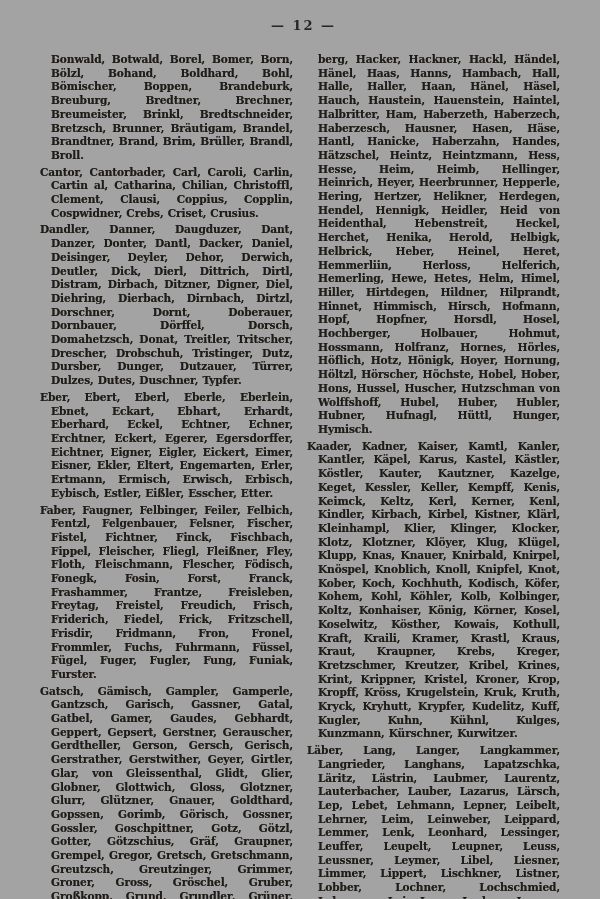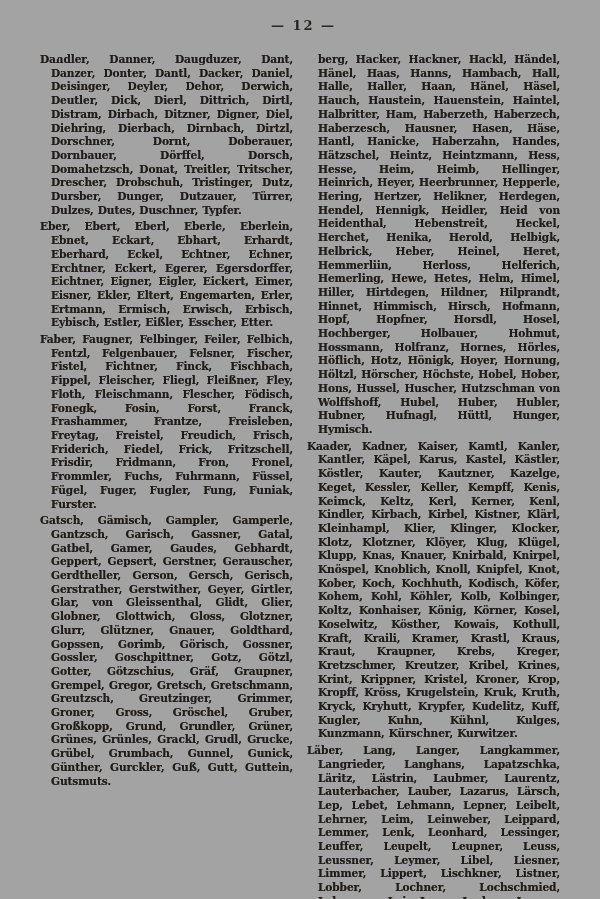--- a/index.html
+++ b/index.html
@@ -66,20 +66,22 @@
 
 <div class="page">
 
   <div class="speckle"></div>
 
   <div class="page-num">— 12 —</div>
 
   <div class="cols">
 
     <div class="col">
+      <p>Bonwald, Botwald, Borel, Bomer, Born, Bölzl, Bohand, Boldhard, Bohl, Bömischer, Boppen, Brandeburk, Breuburg, Bredtner, Brechner, Breumeister, Brinkl, Bredtschneider, Bretzsch, Brunner, Bräutigam, Brandel, Brandtner, Brand, Brim, Brüller, Brandl, Broll.</p>
+      <p class="group">Cantor, Cantorbader, Carl, Caroli, Carlin, Cartin al, Catharina, Chilian, Christoffl, Clement, Clausi, Coppius, Copplin, Cospwidner, Crebs, Criset, Crusius.</p>
       <p class="group">Dandler, Danner, Daugduzer, Dant, Danzer, Donter, Dantl, Dacker, Daniel, Deisinger, Deyler, Dehor, Derwich, Deutler, Dick, Dierl, Dittrich, Dirtl, Distram, Dirbach, Ditzner, Digner, Diel, Diehring, Dierbach, Dirnbach, Dirtzl, Dorschner, Dornt, Doberauer, Dornbauer, Dörffel, Dorsch, Domahetzsch, Donat, Treitler, Tritscher, Drescher, Drobschuh, Tristinger, Dutz, Dursber, Dunger, Dutzauer, Türrer, Dulzes, Dutes, Duschner, Typfer.</p>
       <p class="group">Eber, Ebert, Eberl, Eberle, Eberlein, Ebnet, Eckart, Ebhart, Erhardt, Eberhard, Eckel, Echtner, Echner, Erchtner, Eckert, Egerer, Egersdorffer, Eichtner, Eigner, Eigler, Eickert, Eimer, Eisner, Ekler, Eltert, Engemarten, Erler, Ertmann, Ermisch, Erwisch, Erbisch, Eybisch, Estler, Eißler, Esscher, Etter.</p>
       <p class="group">Faber, Faugner, Felbinger, Feiler, Felbich, Fentzl, Felgenbauer, Felsner, Fischer, Fistel, Fichtner, Finck, Fischbach, Fippel, Fleischer, Fliegl, Fleißner, Fley, Floth, Fleischmann, Flescher, Födisch, Fonegk, Fosin, Forst, Franck, Frashammer, Frantze, Freisleben, Freytag, Freistel, Freudich, Frisch, Friderich, Fiedel, Frick, Fritzschell, Frisdir, Fridmann, Fron, Fronel, Frommler, Fuchs, Fuhrmann, Füssel, Fügel, Fuger, Fugler, Fung, Funiak, Furster.</p>
       <p class="group">Gatsch, Gämisch, Gampler, Gamperle, Gantzsch, Garisch, Gassner, Gatal, Gatbel, Gamer, Gaudes, Gebhardt, Geppert, Gepsert, Gerstner, Gerauscher, Gerdtheller, Gerson, Gersch, Gerisch, Gerstrather, Gerstwither, Geyer, Girtler, Glar, von Gleissenthal, Glidt, Glier, Globner, Glottwich, Gloss, Glotzner, Glurr, Glützner, Gnauer, Goldthard, Gopssen, Gorimb, Görisch, Gossner, Gossler, Goschpittner, Gotz, Götzl, Gotter, Götzschius, Gräf, Graupner, Grempel, Gregor, Gretsch, Gretschmann, Greutzsch, Greutzinger, Grimmer, Groner, Gross, Gröschel, Gruber, Großkopp, Grund, Grundler, Grüner, Grünes, Grünles, Grackl, Grudl, Grucke, Grübel, Grumbach, Gunnel, Gunick, Günther, Gurckler, Guß, Gutt, Guttein, Gutsmuts.</p>
 
     </div>
 
     <div class="col">
       <p>berg, Hacker, Hackner, Hackl, Händel, Hänel, Haas, Hanns, Hambach, Hall, Halle, Haller, Haan, Hänel, Häsel, Hauch, Haustein, Hauenstein, Haintel, Halbritter, Ham, Haberzeth, Haberzech, Haberzesch, Hausner, Hasen, Häse, Hantl, Hanicke, Haberzahn, Handes, Hätzschel, Heintz, Heintzmann, Hess, Hesse, Heim, Heimb, Hellinger, Heinrich, Heyer, Heerbrunner, Hepperle, Hering, Hertzer, Helikner, Herdegen, Hendel, Hennigk, Heidler, Heid von Heidenthal, Hebenstreit, Heckel, Herchet, Henika, Herold, Helbigk, Helbrick, Heber, Heinel, Heret, Hemmerliin, Herloss, Helferich, Hemerling, Hewe, Hetes, Helm, Himel, Hiller, Hirtdegen, Hildner, Hilprandt, Hinnet, Himmisch, Hirsch, Hofmann, Hopf, Hopfner, Horsdl, Hosel, Hochberger, Holbauer, Hohmut, Hossmann, Holfranz, Hornes, Hörles, Höflich, Hotz, Hönigk, Hoyer, Hornung, Höltzl, Hörscher, Höchste, Hobel, Hober, Hons, Hussel, Huscher, Hutzschman von Wolffshoff, Hubel, Huber, Hubler, Hubner, Hufnagl, Hüttl, Hunger, Hymisch.</p>
       <p class="group">Kaader, Kadner, Kaiser, Kamtl, Kanler, Kantler, Käpel, Karus, Kastel, Kästler, Köstler, Kauter, Kautzner, Kazelge, Keget, Kessler, Keller, Kempff, Kenis, Keimck, Keltz, Kerl, Kerner, Kenl, Kindler, Kirbach, Kirbel, Kistner, Klärl, Kleinhampl, Klier, Klinger, Klocker, Klotz, Klotzner, Klöyer, Klug, Klügel, Klupp, Knas, Knauer, Knirbald, Knirpel, Knöspel, Knoblich, Knoll, Knipfel, Knot, Kober, Koch, Kochhuth, Kodisch, Köfer, Kohem, Kohl, Köhler, Kolb, Kolbinger, Koltz, Konhaiser, König, Körner, Kosel, Koselwitz, Kösther, Kowais, Kothull, Kraft, Kraili, Kramer, Krastl, Kraus, Kraut, Kraupner, Krebs, Kreger, Kretzschmer, Kreutzer, Kribel, Krines, Krint, Krippner, Kristel, Kroner, Krop, Kropff, Kröss, Krugelstein, Kruk, Kruth, Kryck, Kryhutt, Krypfer, Kudelitz, Kuff, Kugler, Kuhn, Kühnl, Kulges, Kunzmann, Kürschner, Kurwitzer.</p>

